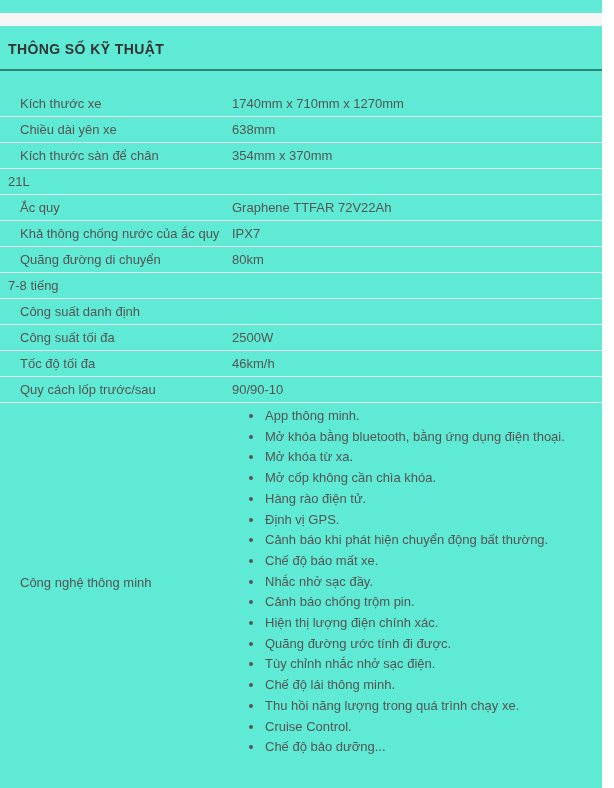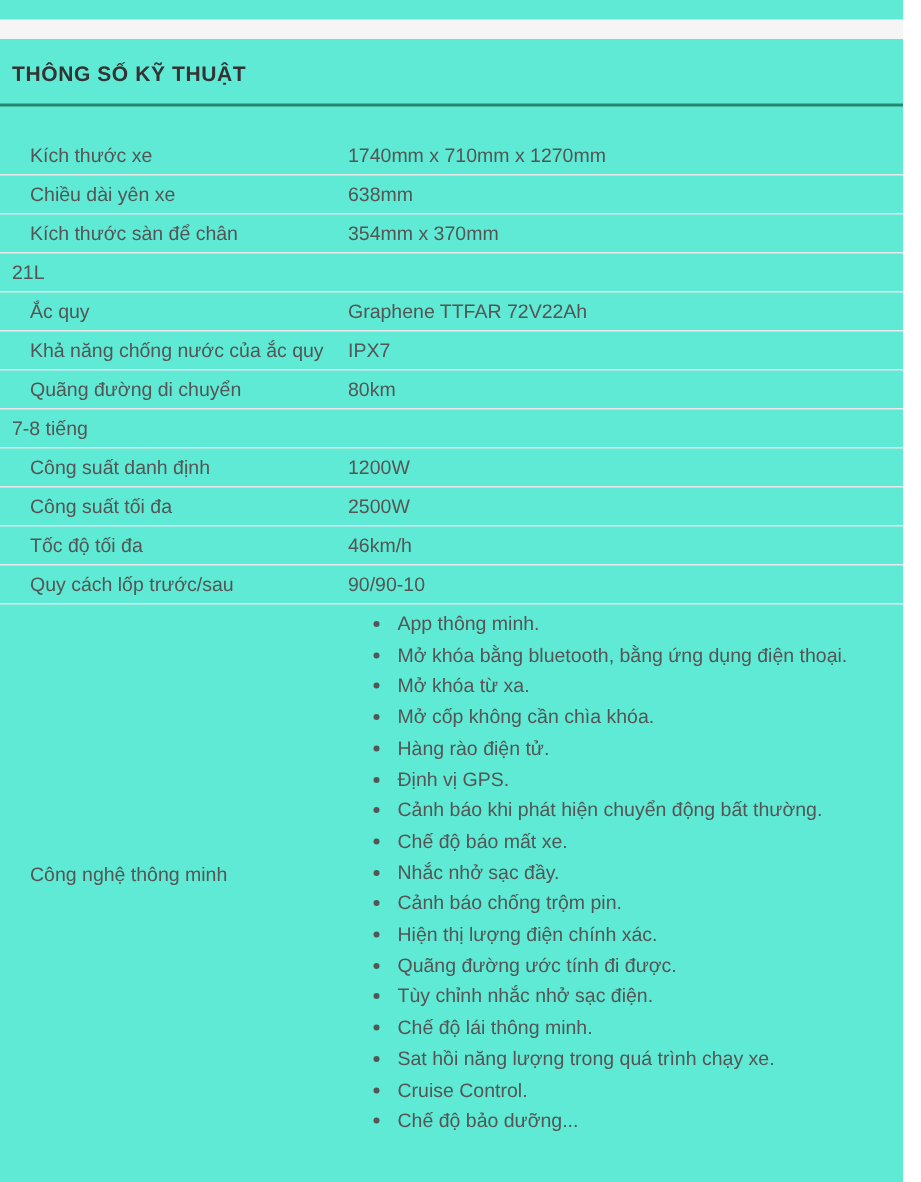--- a/index.html
+++ b/index.html
@@ -107,36 +107,35 @@
     <div class="spec-row">
       <div class="cell-value">21L</div>
     </div>
 
     <div class="spec-row">
       <div class="cell-label">Ắc quy</div>
       <div class="cell-value">Graphene TTFAR 72V22Ah</div>
     </div>
 
     <div class="spec-row">
-      <div class="cell-label">Khả năng chống nước của ắc quy</div>
+      <div class="cell-label">Khả thông chống nước của ắc quy</div>
       <div class="cell-value">IPX7</div>
     </div>
 
     <div class="spec-row">
       <div class="cell-label">Quãng đường di chuyển</div>
       <div class="cell-value">80km</div>
     </div>
 
     <div class="spec-row">
       <div class="cell-value">7-8 tiếng</div>
     </div>
 
     <div class="spec-row">
       <div class="cell-label">Công suất danh định</div>
-      <div class="cell-value">1200W</div>
     </div>
 
     <div class="spec-row">
       <div class="cell-label">Công suất tối đa</div>
       <div class="cell-value">2500W</div>
     </div>
 
     <div class="spec-row">
       <div class="cell-label">Tốc độ tối đa</div>
       <div class="cell-value">46km/h</div>
@@ -159,21 +158,21 @@
           <li>Hàng rào điện tử.</li>
           <li>Định vị GPS.</li>
           <li>Cảnh báo khi phát hiện chuyển động bất thường.</li>
           <li>Chế độ báo mất xe.</li>
           <li>Nhắc nhở sạc đầy.</li>
           <li>Cảnh báo chống trộm pin.</li>
           <li>Hiện thị lượng điện chính xác.</li>
           <li>Quãng đường ước tính đi được.</li>
           <li>Tùy chỉnh nhắc nhở sạc điện.</li>
           <li>Chế độ lái thông minh.</li>
-          <li>Sat hồi năng lượng trong quá trình chạy xe.</li>
+          <li>Thu hồi năng lượng trong quá trình chạy xe.</li>
           <li>Cruise Control.</li>
           <li>Chế độ bảo dưỡng...</li>
         </ul>
       </div>
     </div>
 
   </div>
 </div>
 
 </body></html>

